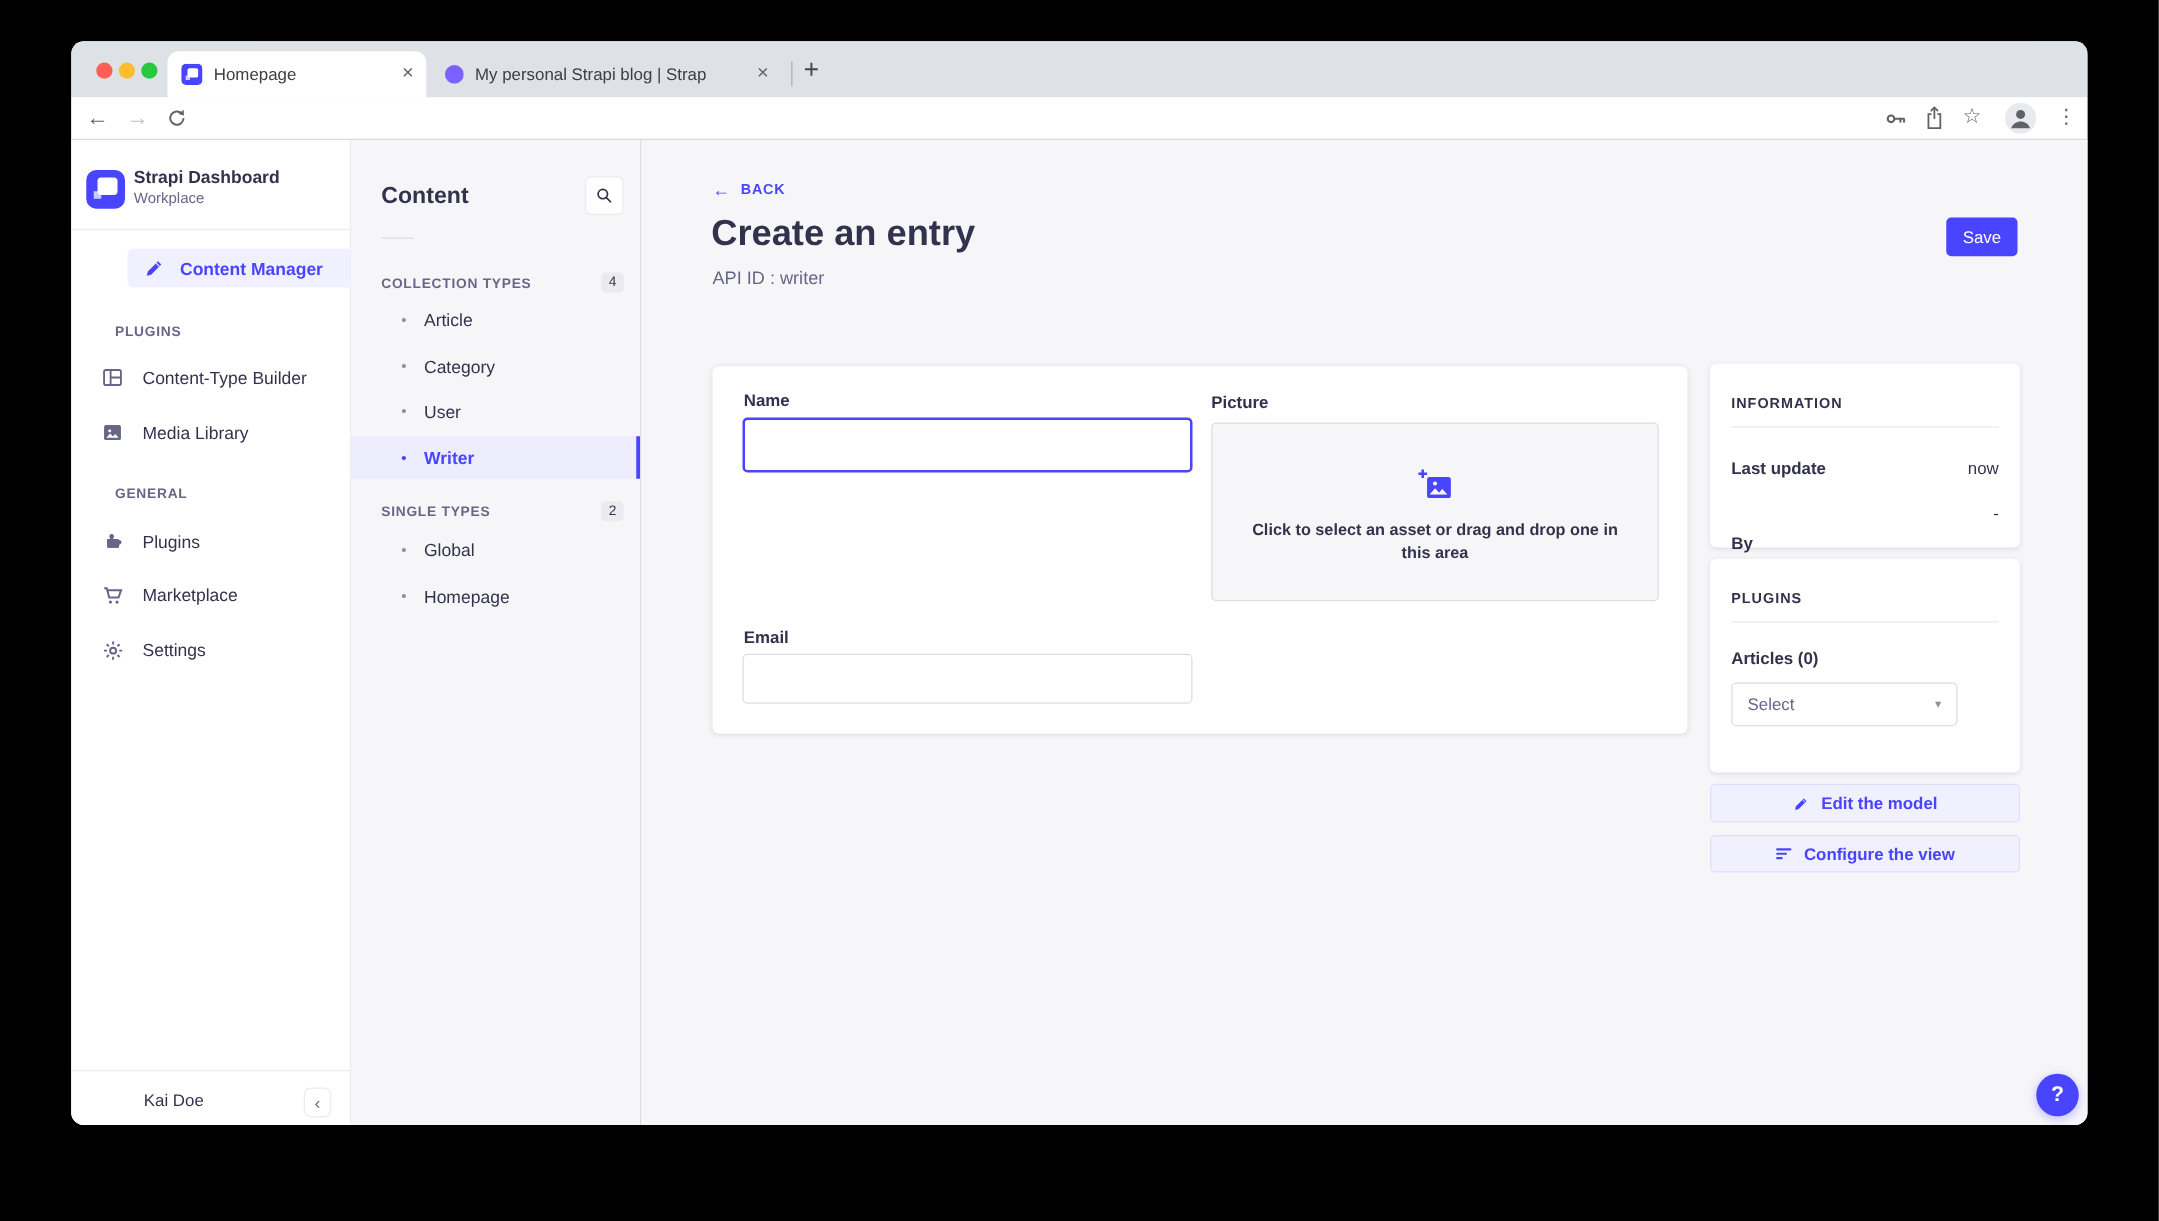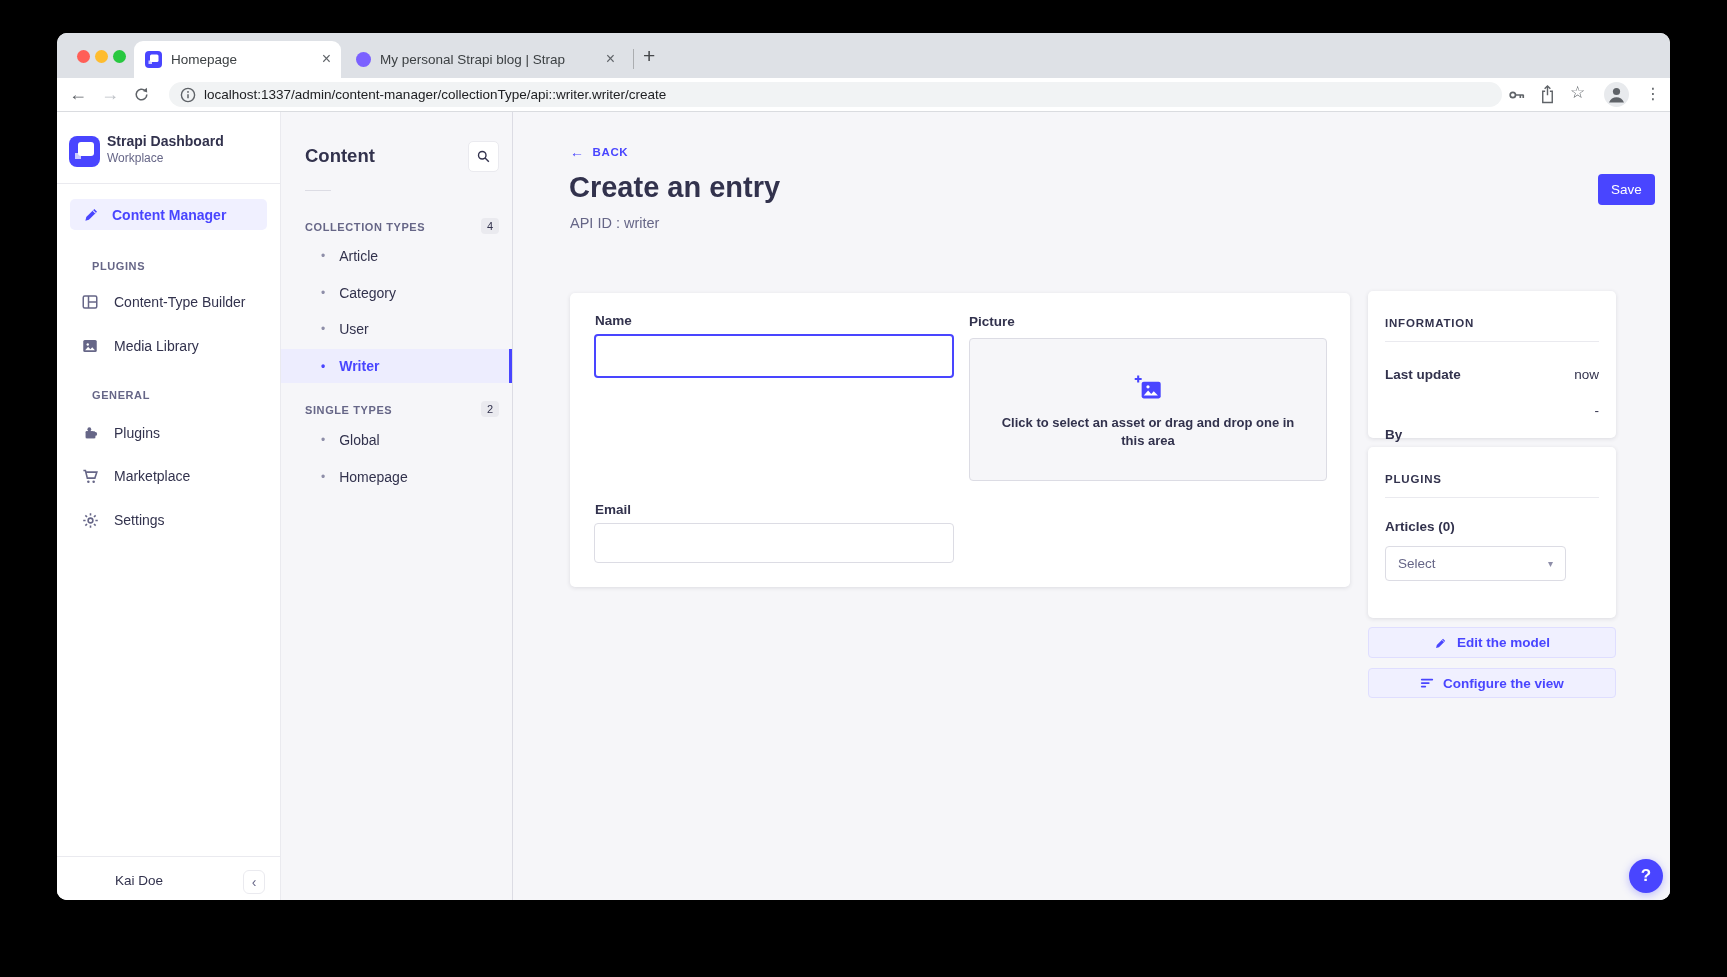--- a/index.html
+++ b/index.html
@@ -65,21 +65,21 @@
   .cn-activebg{position:absolute;left:0;width:231px;height:34px;background:#EDEDFE;}
   .cn-activebar{position:absolute;left:228px;width:3px;height:34px;background:#4945FF;}
   .cn-item.on{color:#4945FF;font-weight:bold;}
   .cn-item.on .b{color:#4945FF;}
   
   .backlink{position:absolute;left:57px;top:32px;display:flex;align-items:center;gap:8px;
     font-size:11.5px;font-weight:bold;letter-spacing:.6px;color:#4945FF;}
   .pg-title{position:absolute;left:56px;top:59px;font-size:29px;font-weight:bold;color:#32324D;}
   .pg-sub{position:absolute;left:57px;top:103px;font-size:14.5px;color:#666687;}
   .savebtn{position:absolute;left:1044px;top:62px;width:57px;height:31px;background:#4945FF;border-radius:4px;
-    color:#fff;font-size:13.5px;display:flex;align-items:center;justify-content:center;margin-left:41px;}
+    color:#fff;font-size:13.5px;display:flex;align-items:center;justify-content:center;}
   .card{position:absolute;background:#fff;border-radius:5px;box-shadow:0 1px 4px rgba(33,33,52,.12);}
   .formcard{left:57px;top:181px;width:780px;height:294px;}
   .f-label{position:absolute;font-size:13.5px;font-weight:bold;color:#32324D;}
   .f-input{position:absolute;background:#fff;border-radius:4px;font-size:14px;color:#32324D;
     padding:0 12px;box-sizing:border-box;outline:none;font-family:inherit;}
   .name-input{left:24px;top:41px;width:360px;height:44px;border:2px solid #4945FF;}
   .email-input{left:24px;top:230px;width:360px;height:40px;border:1px solid #DCDCE4;}
   .dropzone{position:absolute;left:399px;top:45px;width:356px;height:141px;background:#F6F6F9;
     border:1px solid #DCDCE4;border-radius:4px;text-align:center;}
   .dz-text{margin:8px auto 0;width:310px;font-size:13px;font-weight:600;color:#32324D;line-height:1.35;}
@@ -131,28 +131,20 @@
   </div>
 
   <div class="toolbar">
     <span class="navic" style="left:12px;">←</span>
     <span class="navic" style="left:44px;color:#BDC1C6;">→</span>
     <svg class="abs" style="left:76px;top:8px;" width="17" height="17" viewBox="0 0 24 24">
       <path d="M19.5 12a7.5 7.5 0 1 1-2.2-5.3" fill="none" stroke="#5F6368" stroke-width="2.2"></path>
       <polygon points="19.6,2.5 20,9 13.8,7.2" fill="#5F6368"></polygon>
     </svg>
 
-    <div class="urlpill">
-      <svg style="margin-left:11px;flex:0 0 auto;" width="16" height="16" viewBox="0 0 16 16">
-        <circle cx="8" cy="8" r="6.6" fill="none" stroke="#5F6368" stroke-width="1.4"></circle>
-        <line x1="8" y1="7.2" x2="8" y2="11.2" stroke="#5F6368" stroke-width="1.5"></line>
-        <circle cx="8" cy="4.9" r=".95" fill="#5F6368"></circle>
-      </svg>
-      <span class="urltext">localhost:1337/admin/content-manager/collectionType/api::writer.writer/create</span>
-    </div>
 
     <svg class="abs" style="left:1450px;top:7px;" width="20" height="20" viewBox="0 0 24 24">
       <circle cx="7" cy="12" r="3.2" fill="none" stroke="#5F6368" stroke-width="2"></circle>
       <line x1="10.2" y1="12" x2="20" y2="12" stroke="#5F6368" stroke-width="2"></line>
       <line x1="16" y1="12" x2="16" y2="15.5" stroke="#5F6368" stroke-width="2"></line>
       <line x1="19.5" y1="12" x2="19.5" y2="15.5" stroke="#5F6368" stroke-width="2"></line>
     </svg>
     <svg class="abs" style="left:1481px;top:6px;" width="19" height="21" viewBox="0 0 24 26">
       <path d="M9 9H6v14h12V9h-3" fill="none" stroke="#5F6368" stroke-width="1.8"></path>
       <line x1="12" y1="2.5" x2="12" y2="14" stroke="#5F6368" stroke-width="1.8"></line>
@@ -171,21 +163,21 @@
 
     <aside class="sidebar">
       <div class="brand-logo">
           <div class="m1"></div>
           <div class="m2"></div>
         </div>
       <div class="brand-title">Strapi Dashboard</div>
       <div class="brand-sub">Workplace</div>
       <div class="sb-div" style="top:71px;"></div>
 
-      <div class="sb-active" style="top:87px;">
+      <div class="sb-active" style="top:87px;margin-left:32px;">
         <span class="ic">
           <svg width="18" height="18" viewBox="0 0 24 24">
             <path d="M4.5 19.5l1.2-4.7L16.5 4l3.5 3.5L9.2 18.3 4.5 19.5z" fill="#4945FF"></path>
             <line x1="14.5" y1="6" x2="18" y2="9.5" stroke="#F0F0FF" stroke-width="1.4"></line>
           </svg>
         </span>
         <span>Content Manager</span>
       </div>
 
       <div class="sb-sec" style="top:148px;">PLUGINS</div>

